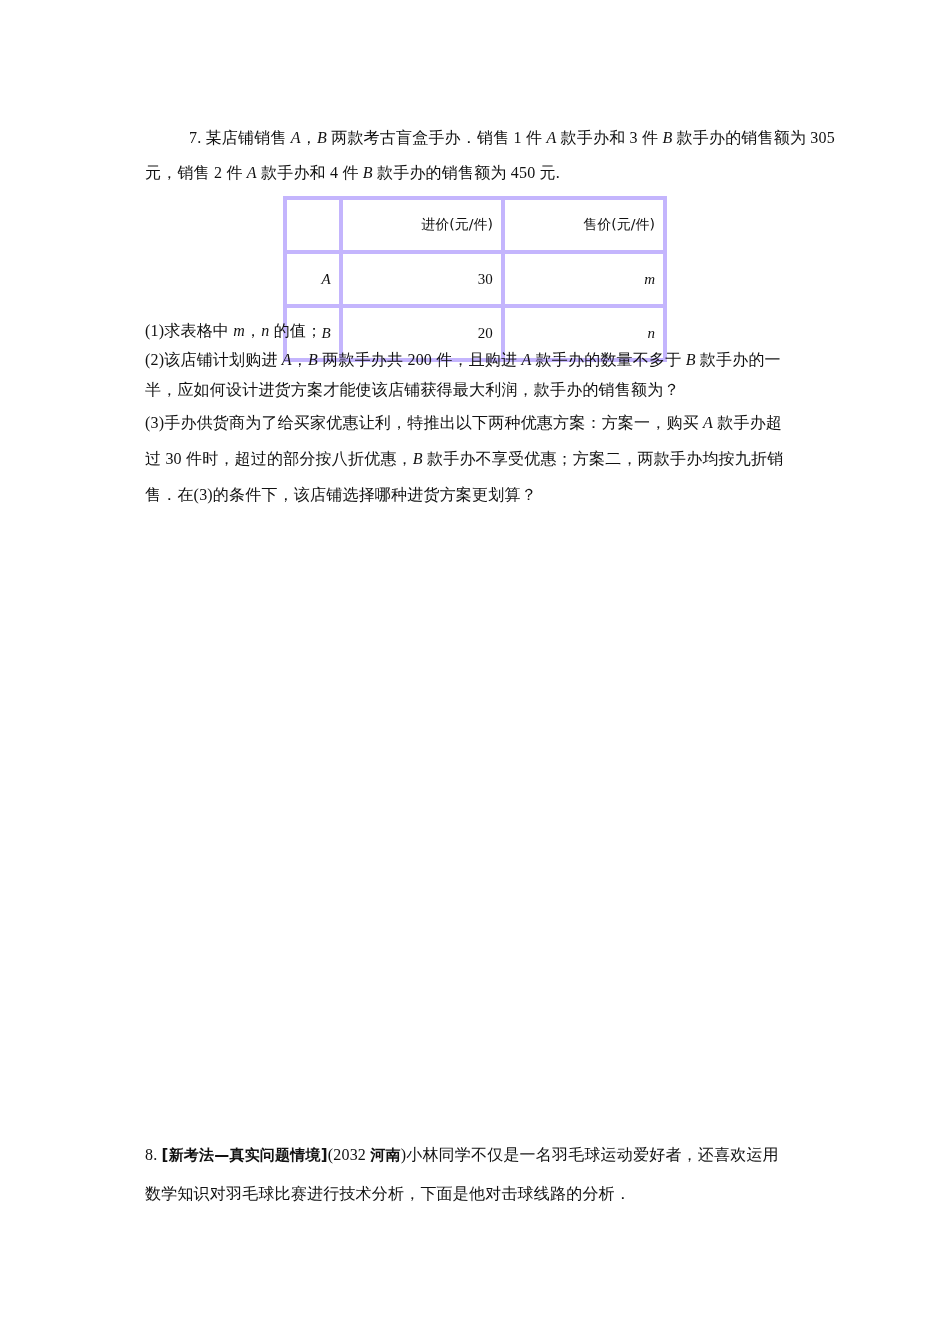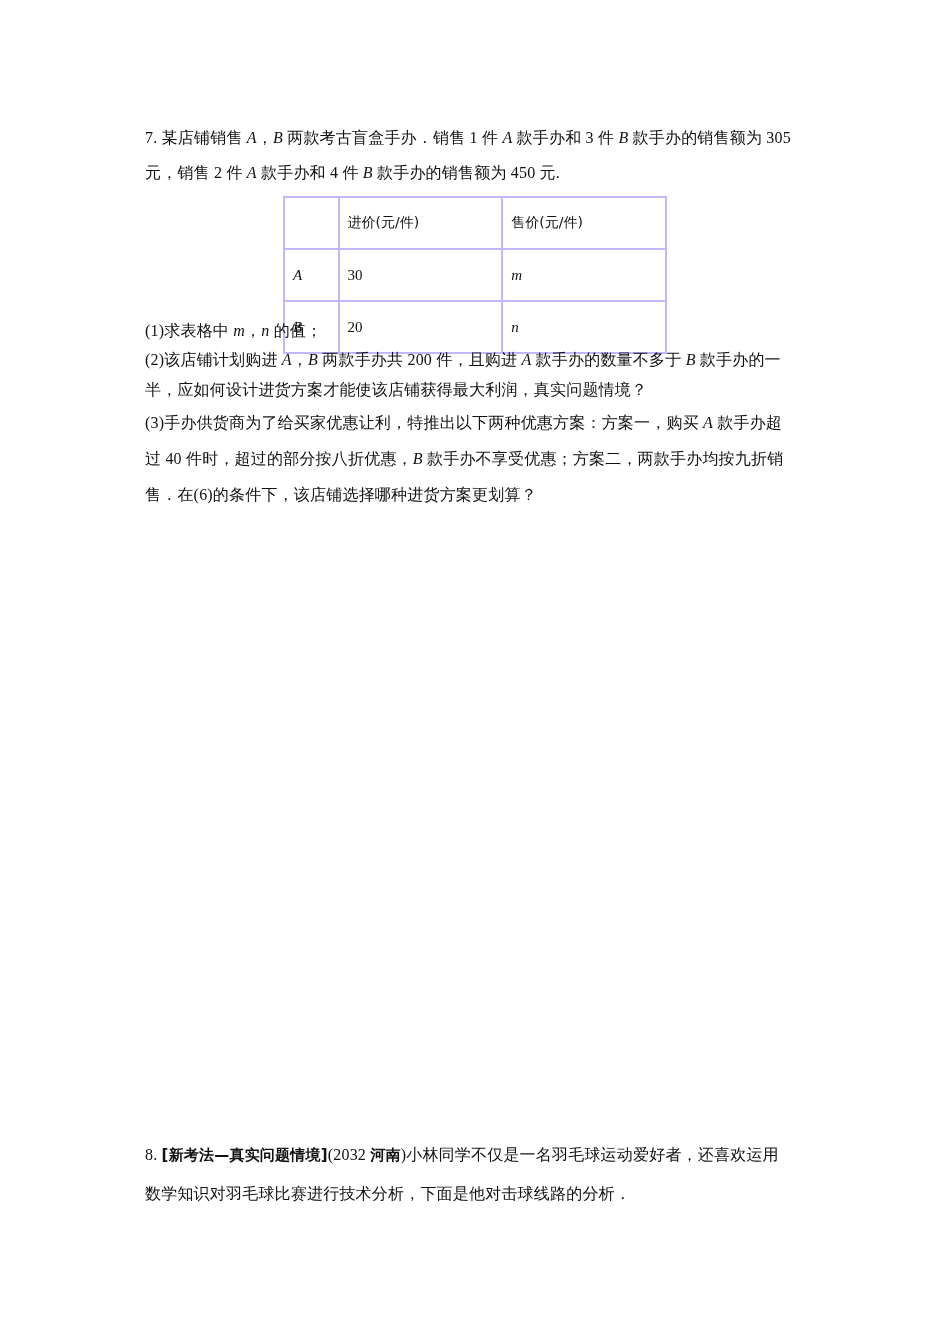--- a/index.html
+++ b/index.html
@@ -3,31 +3,31 @@
 <meta charset="utf-8">
 <style>
   html, body { margin: 0; padding: 0; background: #ffffff; }
   body { width: 950px; height: 1344px; position: relative; overflow: hidden;
          font-family: "Liberation Serif", "DejaVu Serif", serif; color: #111; }
   .line { position: absolute; left: 145px; font-size: 16px; line-height: 20px; white-space: nowrap; letter-spacing: 0.2px; }
   .i { font-style: italic; }
   .b { font-family: "DejaVu Sans", "Liberation Sans", sans-serif; font-weight: bold; font-size: 15px; }
   table.prices { position: absolute; left: 283px; top: 196px; width: 384px; border-collapse: collapse;
                  font-size: 15px; }
-  table.prices td { border: 2px solid #c4b5fd; text-align: left; height: 34px; padding: 8px; }
+  table.prices td { border: 4px solid #c4b5fd; text-align: right; height: 34px; padding: 8px; }
   table.prices td.c0 { width: 42px; }
   table.prices td.c1 { width: 170px; }
   table.prices td.c2 { width: 170px; }
   .hdr { font-family: "DejaVu Sans", "Liberation Sans", sans-serif; font-size: 14px; }
 </style>
 </head>
 <body>
 
 <div>
-  <div class="line" style="top:128px;">
+  <div class="line" style="top:128px;margin-left:44px;">
     <span>7. 某店铺销售 </span><span class="i">A</span><span>，</span><span class="i">B</span><span> 两款考古盲盒手办．销售 1 件 </span><span class="i">A</span><span> 款手办和 3 件 </span><span class="i">B</span><span> 款手办的销售额为 305</span>
   </div>
   <div class="line" style="top:163px;text-align:right;">
     <span>元，销售 2 件 </span><span class="i">A</span><span> 款手办和 4 件 </span><span class="i">B</span><span> 款手办的销售额为 450 元.</span>
   </div>
 
   <table class="prices">
     <tbody>
         <tr>
       <td class="c0 hdr"></td>
@@ -46,29 +46,29 @@
     </tr>
   </tbody>
     </table>
 
   <div class="line" style="top:321px;">
     <span>(1)求表格中 </span><span class="i">m</span><span>，</span><span class="i">n</span><span> 的值；</span>
   </div>
   <div class="line" style="top:344px;margin-top:6px;">
     <span>(2)该店铺计划购进 </span><span class="i">A</span><span>，</span><span class="i">B</span><span> 两款手办共 200 件，且购进 </span><span class="i">A</span><span> 款手办的数量不多于 </span><span class="i">B</span><span> 款手办的一</span>
   </div>
-  <div class="line" style="top:380px;">半，应如何设计进货方案才能使该店铺获得最大利润，真实问题情境？</div>
+  <div class="line" style="top:380px;">半，应如何设计进货方案才能使该店铺获得最大利润，款手办的销售额为？</div>
 
   <div class="line" style="top:413px;">
     <span>(3)手办供货商为了给买家优惠让利，特推出以下两种优惠方案：方案一，购买 </span><span class="i">A</span><span> 款手办超</span>
   </div>
   <div class="line" style="top:449px;">
-    <span>过 40 件时，超过的部分按八折优惠，</span><span class="i">B</span><span> 款手办不享受优惠；方案二，两款手办均按九折销</span>
+    <span>过 30 件时，超过的部分按八折优惠，</span><span class="i">B</span><span> 款手办不享受优惠；方案二，两款手办均按九折销</span>
   </div>
-  <div class="line" style="top:485px;">售．在(6)的条件下，该店铺选择哪种进货方案更划算？</div>
+  <div class="line" style="top:485px;">售．在(3)的条件下，该店铺选择哪种进货方案更划算？</div>
 </div>
 
 <div>
   <div class="line" style="top:1145px;">
     <span>8. </span><span class="b">[新考法—真实问题情境]</span><span>(2032 </span><span class="b">河南</span><span>)</span><span>小林同学不仅是一名羽毛球运动爱好者，还喜欢运用</span>
   </div>
   <div class="line" style="top:1184px;">数学知识对羽毛球比赛进行技术分析，下面是他对击球线路的分析．</div>
 </div>
 
 </body></html>

